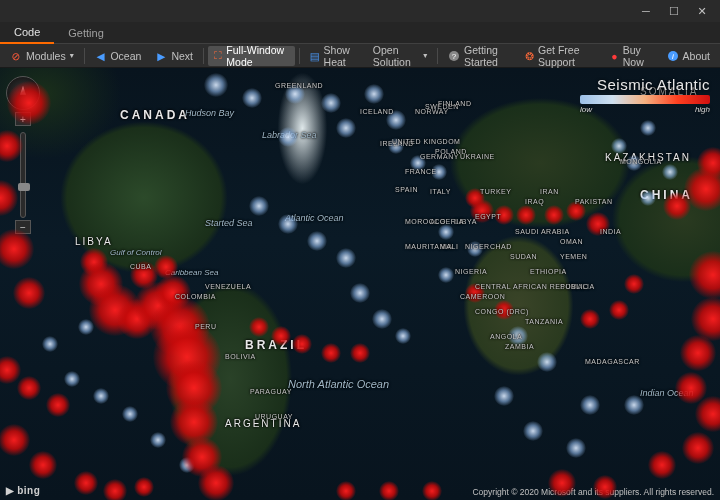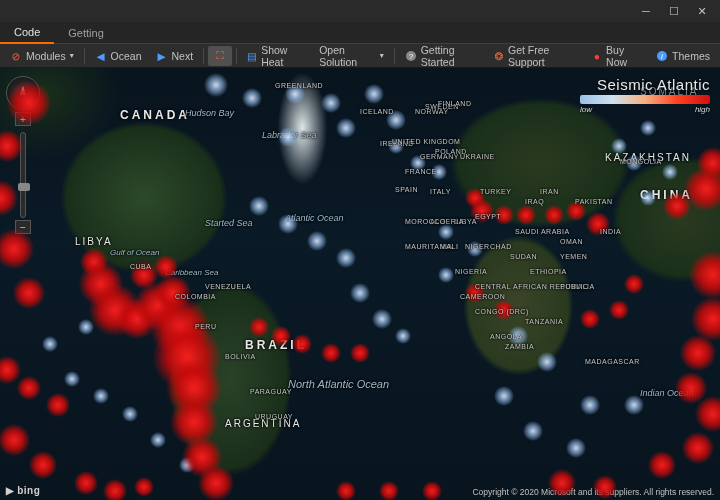--- a/index.html
+++ b/index.html
@@ -243,20 +243,21 @@
     <span class="icon" style="color:#4a9cff">◀</span>
     <span>Ocean</span>
   </div>
   <div class="tool-btn">
     <span class="icon" style="color:#4a9cff">▶</span>
     <span>Next</span>
   </div>
   <div class="tool-sep"></div>
   <div class="tool-btn active">
     <span class="icon" style="color:#ff6a3a">⛶</span>
+    <span>Full-Window Mode</span>
   </div>
   <div class="tool-sep"></div>
   <div class="tool-btn">
     <span class="icon" style="color:#4a9cff">▤</span>
     <span>Show Heat</span>
   </div>
   <div class="tool-btn">
     <span>Open Solution</span>
     <span style="font-size:8px">▾</span>
   </div>
@@ -278,21 +279,21 @@
     <span class="icon" style="color:#ff3a3a">●</span>
     <span>Buy Now</span>
   </div>
   <div class="tool-btn">
     <span class="icon">
       <svg width="12" height="12" viewBox="0 0 12 12">
           <circle cx="6" cy="6" r="5" fill="#4a9cff"></circle>
           <text x="6" y="9" text-anchor="middle" font-size="8" fill="#fff" font-style="italic">i</text>
         </svg>
     </span>
-    <span>Themes</span>
+    <span>About</span>
   </div>
 </div>
 
 <div class="map-area" id="map">
 
   <div class="nav-ctrl">
     <div class="compass"></div>
     <div class="zoom-btn">+</div>
     <div class="zoom-track">
       <div class="zoom-thumb"></div>
@@ -304,21 +305,21 @@
   <div class="maplabel big" style="left:245px;top:270px">BRAZIL</div>
   <div class="maplabel big" style="left:640px;top:120px">CHINA</div>
   <div class="maplabel mid" style="left:640px;top:18px;color:#888">SOMALIA</div>
 
   <div class="maplabel mid" style="left:75px;top:168px">LIBYA</div>
   <div class="maplabel mid" style="left:225px;top:350px">ARGENTINA</div>
   <div class="maplabel mid" style="left:605px;top:84px">KAZAKHSTAN</div>
 
   <div class="maplabel water" style="left:185px;top:40px">Hudson Bay</div>
   <div class="maplabel water" style="left:262px;top:62px">Labrador Sea</div>
-  <div class="maplabel water" style="left:110px;top:180px;font-size:8px">Gulf of Ocean</div>
+  <div class="maplabel water" style="left:110px;top:180px;font-size:8px">Gulf of Control</div>
   <div class="maplabel water" style="left:165px;top:200px;font-size:8px">Caribbean Sea</div>
   <div class="maplabel water" style="left:205px;top:150px">Started Sea</div>
   <div class="maplabel water" style="left:285px;top:145px">Atlantic Ocean</div>
   <div class="maplabel water" style="left:288px;top:310px;font-size:11px">North Atlantic Ocean</div>
   <div class="maplabel water" style="left:640px;top:320px">Indian Ocean</div>
 
   <div class="legend">
     <div class="legend-title">Seismic Atlantic</div>
     <div class="legend-bar"></div>
     <div class="legend-labels">

